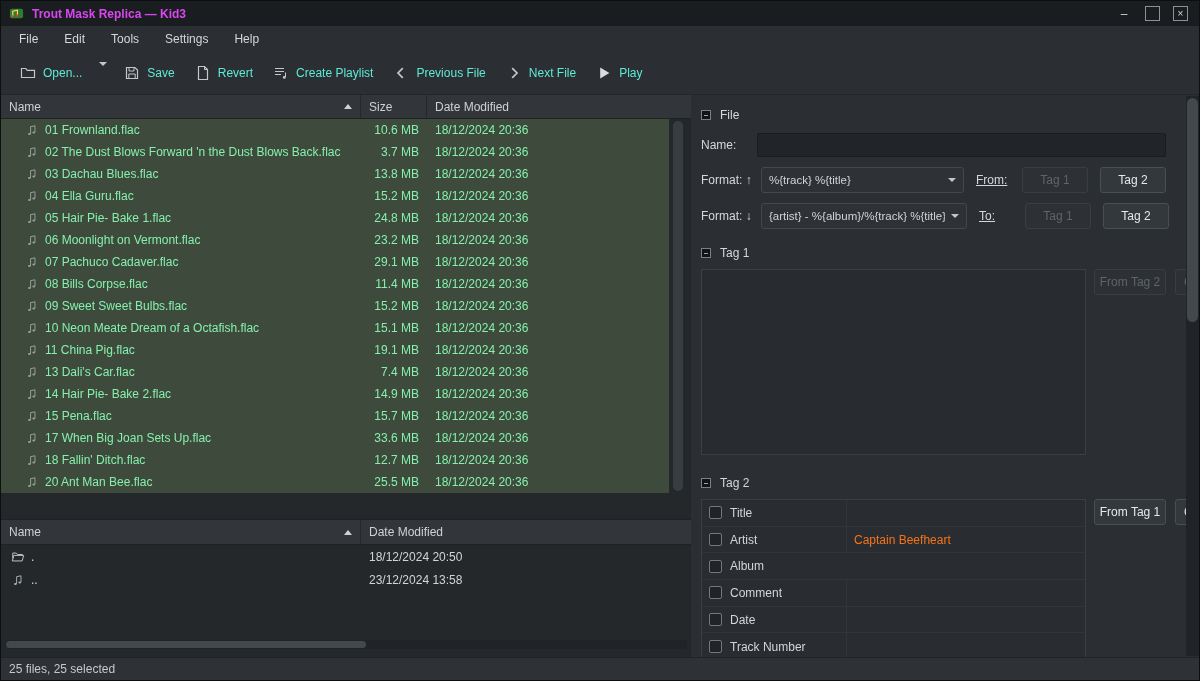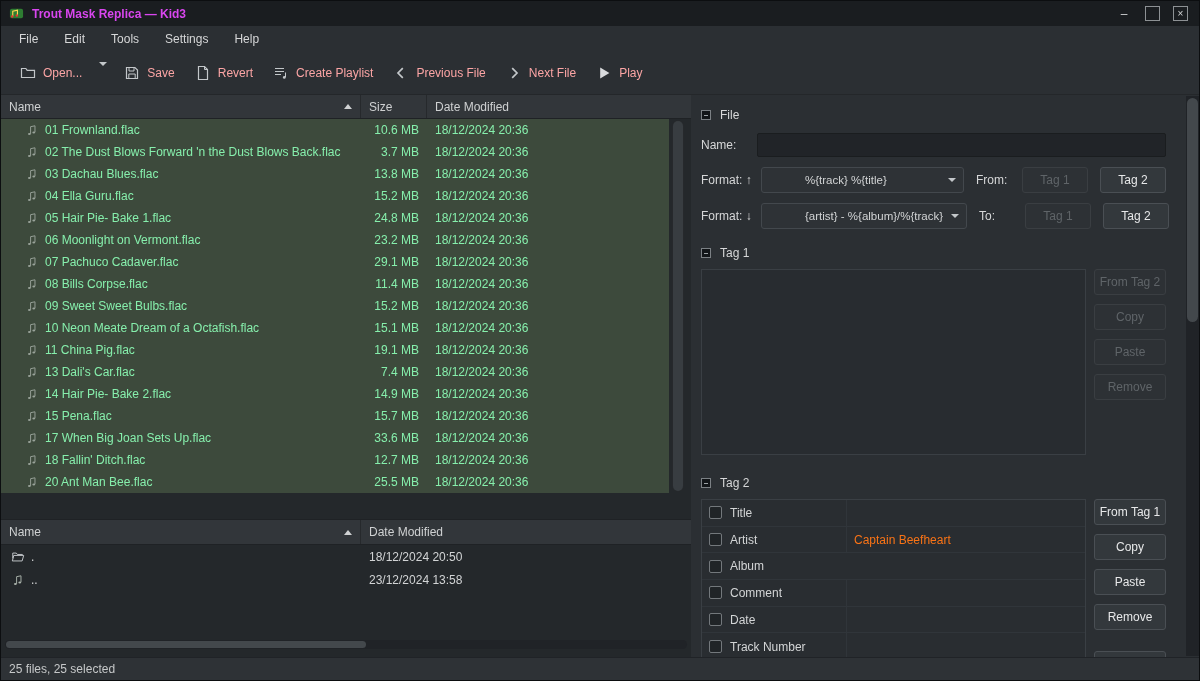--- a/index.html
+++ b/index.html
@@ -13,21 +13,21 @@
   .win-controls { margin-left:auto; display:flex; gap:3px; }
   .wbtn { width:26px; height:19px; display:flex; align-items:center; justify-content:center; color:#d2d4d5; font-size:12px; }
   .wbtn.boxed { border:1px solid #8d9194; height:15px; width:15px; margin:2px 5px 0 5px; font-size:10px; line-height:1; }
 
   
   .menubar { flex:0 0 25px; display:flex; align-items:center; gap:6px; padding:0 8px; background:#2b2f33; }
   .menu-item { padding:3px 10px; border-radius:3px; color:#d6d7d8; }
 
   
   .toolbar { flex:0 0 44px; display:flex; align-items:center; padding:0 10px; gap:2px; background:#2b2f33; border-bottom:1px solid #24272a; }
-  .tb-item { display:flex; align-items:center; gap:7px; padding:8px 9px; border-radius:3px; color:#fca5a5;text-align:center; }
+  .tb-item { display:flex; align-items:center; gap:7px; padding:8px 9px; border-radius:3px; color:#5eead4;text-align:center; }
   .tb-item svg { width:16px; height:16px; display:block; }
   .caret-down { width:0; height:0; border-left:4px solid transparent; border-right:4px solid transparent; border-top:4px solid #c3c7ca; }
   .tb-caret { padding:8px 6px; }
 
   
   .content { flex:1 1 auto; display:flex; min-height:0; }
 
   
   .left-pane { flex:0 0 690px; display:flex; flex-direction:column; background:#24282b; position:relative; min-height:0; }
   .thead { flex:0 0 24px; background:#32363a; display:flex; align-items:stretch; border-bottom:1px solid #1f2225; color:#cfd1d2; }
@@ -72,30 +72,30 @@
   .toggle { width:10px; height:10px; border:1px solid #7b8084; background:#121518; position:relative; flex:0 0 auto; }
   .toggle::after { content:""; position:absolute; left:2px; right:2px; top:4px; height:1px; background:#9ba1a5; }
 
   .row-name { display:flex; align-items:center; margin-top:8px; gap:10px; }
   .row-name label { width:46px; }
   input.txt { flex:1; height:24px; background:#212428; border:1px solid #1a1d1f; border-radius:2px; color:#d6d7d8; padding:0 6px; font:inherit; outline:none; }
 
   .fmt-row { display:flex; align-items:center; margin-top:10px; gap:8px; }
   .fmt-label { width:52px; flex:0 0 auto; }
   .combo { width:206px; height:26px; background:#2e3236; border:1px solid #43484d; border-radius:3px; display:flex; align-items:center; padding:0 7px; gap:6px; }
-  .combo-text { flex:1; white-space:nowrap; overflow:hidden; font-size:11.5px; color:#d2d4d5;margin-left:36px; }
-  .fromto { width:34px; margin-left:4px; flex:0 0 auto; }
+  .combo-text { flex:1; white-space:nowrap; overflow:hidden; font-size:11.5px; color:#d2d4d5; }
+  .fromto { width:34px; margin-left:4px; flex:0 0 auto;text-decoration:underline; }
 
   .btn { height:26px; padding:0 8px; background:#33383c; border:1px solid #4a4f54; border-radius:3px; color:#e7e8e9; display:flex; align-items:center; justify-content:center; font:inherit; white-space:nowrap; }
   .btn.disabled { color:#5f6468; background:#2d3135; border-color:#3a3e42; }
   .fmt-row .btn { width:66px; flex:0 0 auto; margin-left:4px; }
 
   .tag-body { display:flex; margin-top:6px; gap:8px; align-items:flex-start; }
   .tag1-list { flex:1; height:186px; background:#282c30; border:1px solid #3a3f44; }
-  .btn-col { width:72px; flex:0 0 auto; display:flex; flex-direction:column; gap:9px; }
+  .btn-col { width:72px; flex:0 0 auto; display:flex; gap:9px; }
   .btn-col .btn { width:72px; }
   .btn-col .btn.extra-gap { margin-top:12px; }
 
   .tag2-table { flex:1; border:1px solid #3a3f44; background:#292d31; }
   .trow { display:grid; grid-template-columns:26px 118px 1fr; height:26.7px; align-items:center; border-bottom:1px solid #30353a; }
   .trow:last-child { border-bottom:none; }
   .tcheck { width:13px; height:13px; border:1px solid #73787c; background:#202427; border-radius:2px; margin-left:7px; }
   .tlabel { padding-left:2px; color:#d3d5d6; }
   .tvalue { border-left:1px solid #30353a; height:100%; display:flex; align-items:center; padding-left:7px; color:#f97316; }
 

